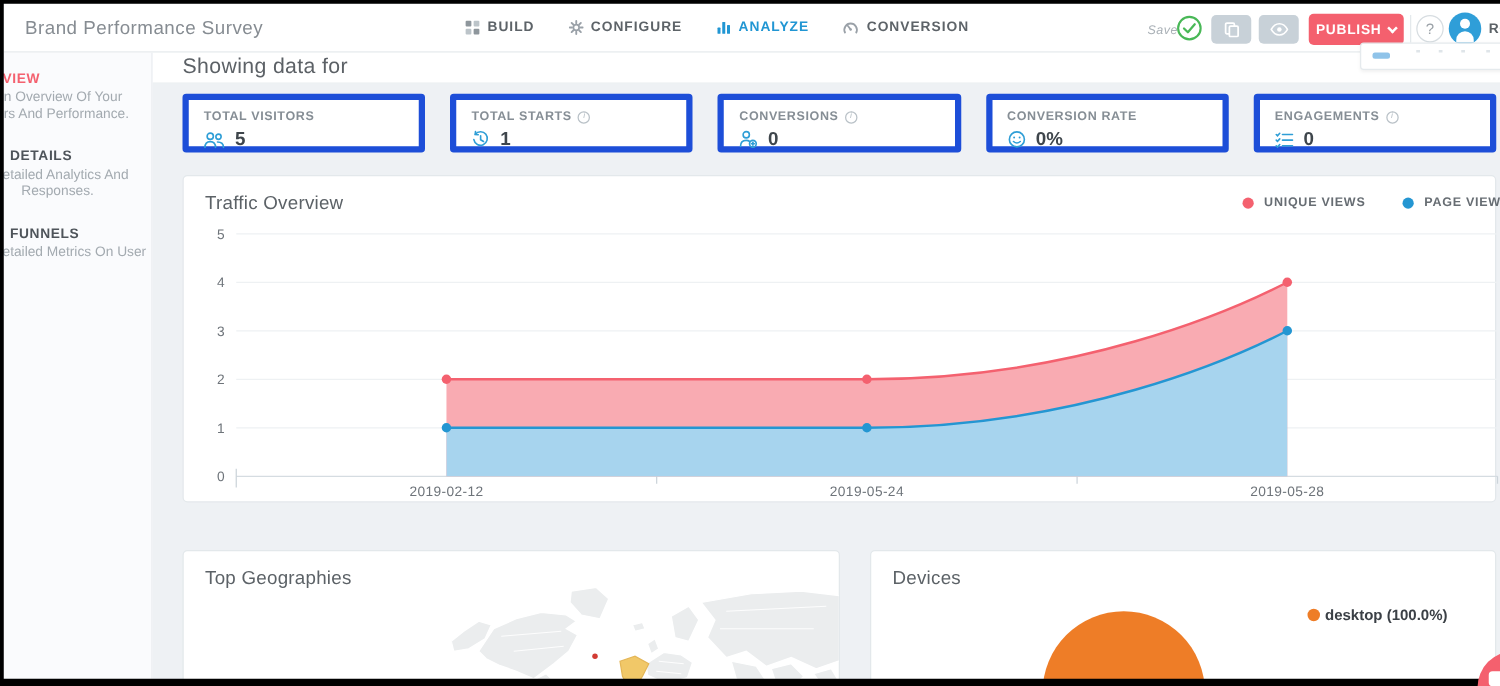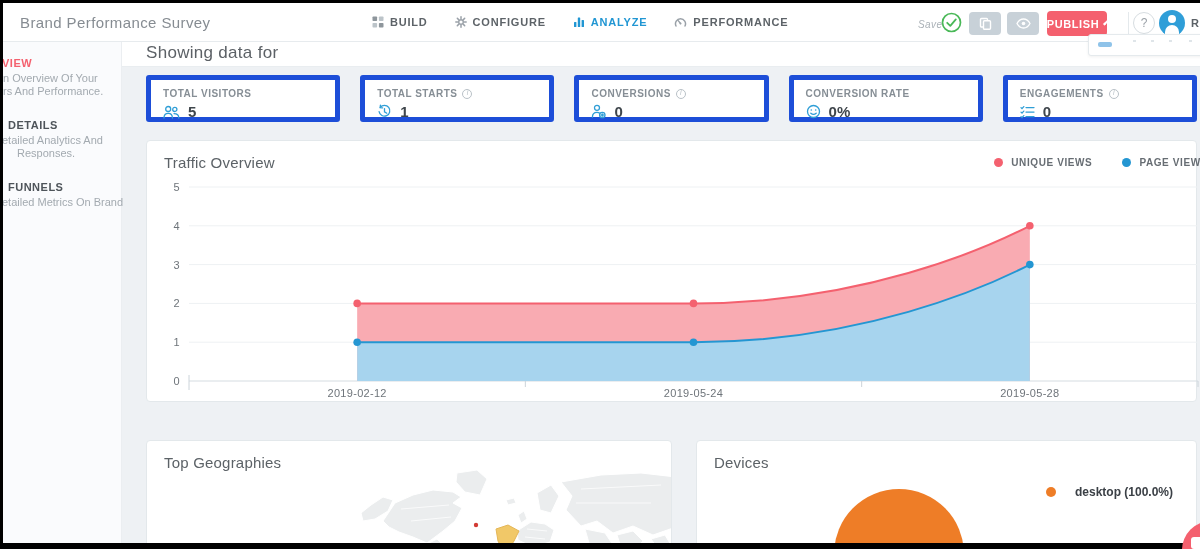--- a/index.html
+++ b/index.html
@@ -18,21 +18,21 @@
   .nav-menu { position:absolute; left:369px; top:0; height:100%; display:flex; align-items:center; gap:27px; }
   .nav-item { display:flex; align-items:center; gap:6px; font-size:11px; font-weight:700;
     color:#5d6368; letter-spacing:.8px; cursor:pointer; }
   .nav-item.active { color:#2196d3;text-align:center; }
   .nav-right-abs { position:absolute; font-size:10px; }
   .saved-label { left:915px; top:16px; font-style:italic; color:#aab1b7; letter-spacing:.4px; }
   .check-badge { left:938px; top:9px; }
   .gray-btn { position:absolute; width:32px; height:23px; top:9px; border-radius:4px;
     background:#c8d1d8; display:flex; align-items:center; justify-content:center; cursor:pointer; }
   .btn-copy { left:966px; } .btn-eye { left:1004px; }
-  .publish-btn { position:absolute; left:1044px; top:8px; width:60px; height:25px; border-radius:4px;
+  .publish-btn { position:absolute; left:1044px; top:8px; width:76px; height:25px; border-radius:4px;
     background:#f4606e; color:#fff; font-size:11px; font-weight:700; letter-spacing:.6px;
     display:flex; align-items:center; justify-content:center; gap:6px; cursor:pointer; }
   .chev { width:6px; height:6px; border-right:2px solid #fff; border-bottom:2px solid #fff;
     transform:rotate(45deg) translate(-1px,-1px); }
   .nav-divider { position:absolute; left:1125px; top:9px; width:1px; height:22px; background:#e4e9ec; }
   .help-btn { position:absolute; left:1130px; top:9px; width:22px; height:22px; border-radius:50%;
     border:1px solid #d7dde1; background:#fff; color:#9aa1a7; font-size:12px; text-align:center;
     line-height:20px; cursor:pointer; }
   .avatar { position:absolute; left:1156px; top:7px; width:26px; height:26px; border-radius:50%;
     background:#2f9ed8; overflow:hidden; cursor:pointer; }
@@ -79,21 +79,21 @@
   .legend-dot { width:9px; height:9px; border-radius:50%; }
   .legend-label { font-size:10px; font-weight:700; color:#676d73; letter-spacing:.6px; }
   #traffic-svg { position:absolute; left:9px; top:40px; }
   #traffic-svg text { font-family:"Liberation Sans", sans-serif; font-size:11px; fill:#6e747a; letter-spacing:.3px; }
 
   
   .geo-card { left:24px; top:398px; width:526px; height:170px; overflow:hidden; }
   .dev-card { left:574px; right:3px; top:398px; height:170px; overflow:hidden; }
   .map-svg { position:absolute; left:214px; top:28px; }
   .pie-circle { position:absolute; left:137px; top:48px; width:130px; height:130px; border-radius:50%; background:#ee7d27; }
-  .dev-legend { position:absolute; left:349px; top:44px; display:flex; align-items:center; gap:19px; }
+  .dev-legend { position:absolute; left:349px; top:44px; display:flex; align-items:center; gap:4px; }
   .dev-dot { width:10px; height:10px; border-radius:50%; background:#ee7d27; }
   .dev-label { font-size:12px; font-weight:700; color:#3b4046; }
 
   
   .chat-btn { position:absolute; left:1182px; top:521px; width:58px; height:58px; border-radius:50%;
     background:#f4606e; z-index:50; cursor:pointer; }
   .chat-glyph { position:absolute; left:9px; top:16px; width:15px; height:12px; border-radius:3px; background:#fff; }
 </style>
 </head>
 <body>
@@ -138,21 +138,21 @@
         <rect x="8.6" y="4" width="2.4" height="7" rx="0.5" fill="#2196d3"></rect>
       </svg>
       <span>ANALYZE</span>
     </div>
     <div class="nav-item">
       <svg width="13" height="12" viewBox="0 0 13 12">
         <path d="M2,10 A5,5 0 1 1 11,10" fill="none" stroke="#9aa1a8" stroke-width="1.5" stroke-linecap="round"></path>
         <line x1="6.5" y1="7.5" x2="4.2" y2="4.6" stroke="#9aa1a8" stroke-width="1.4" stroke-linecap="round"></line>
         <circle cx="6.5" cy="7.6" r="1" fill="#9aa1a8"></circle>
       </svg>
-      <span>PERFORMANCE</span>
+      <span>CONVERSION</span>
     </div>
   </div>
 
   <div class="nav-right-abs saved-label" style="position:absolute;">Saved</div>
   <div class="nav-right-abs check-badge" style="position:absolute;">
     <svg width="21" height="21" viewBox="0 0 21 21">
       <circle cx="10.5" cy="10.5" r="9" fill="#fff" stroke="#49b857" stroke-width="1.7"></circle>
       <polyline points="6.2,10.8 9.3,13.8 14.8,7.4" fill="none" stroke="#49b857" stroke-width="1.8" stroke-linecap="round" stroke-linejoin="round"></polyline>
     </svg>
   </div>
@@ -184,21 +184,21 @@
 <div class="sidebar">
   <div class="sb-frag sb-label active" style="left:-1px; top:15px;">VIEW</div>
   <div class="sb-frag sb-desc" style="left:0px; top:30px;">n Overview Of Your</div>
   <div class="sb-frag sb-desc" style="left:0px; top:43px;">rs And Performance.</div>
 
   <div class="sb-frag sb-label" style="left:5px; top:77px;">DETAILS</div>
   <div class="sb-frag sb-desc" style="left:-1px; top:92px;">etailed Analytics And</div>
   <div class="sb-frag sb-desc" style="left:14px; top:105px;">Responses.</div>
 
   <div class="sb-frag sb-label" style="left:5px; top:139px;">FUNNELS</div>
-  <div class="sb-frag sb-desc" style="left:-1px; top:154px;">etailed Metrics On Brand</div>
+  <div class="sb-frag sb-desc" style="left:-1px; top:154px;">etailed Metrics On User</div>
 </div>
 
 <div class="main">
   <div class="head-band"></div>
   <div class="page-title">Showing data for</div>
 
   <div class="stats-row">
     <div class="stat-card">
       <div class="stat-label-row">
         <span class="stat-label">TOTAL VISITORS</span>

